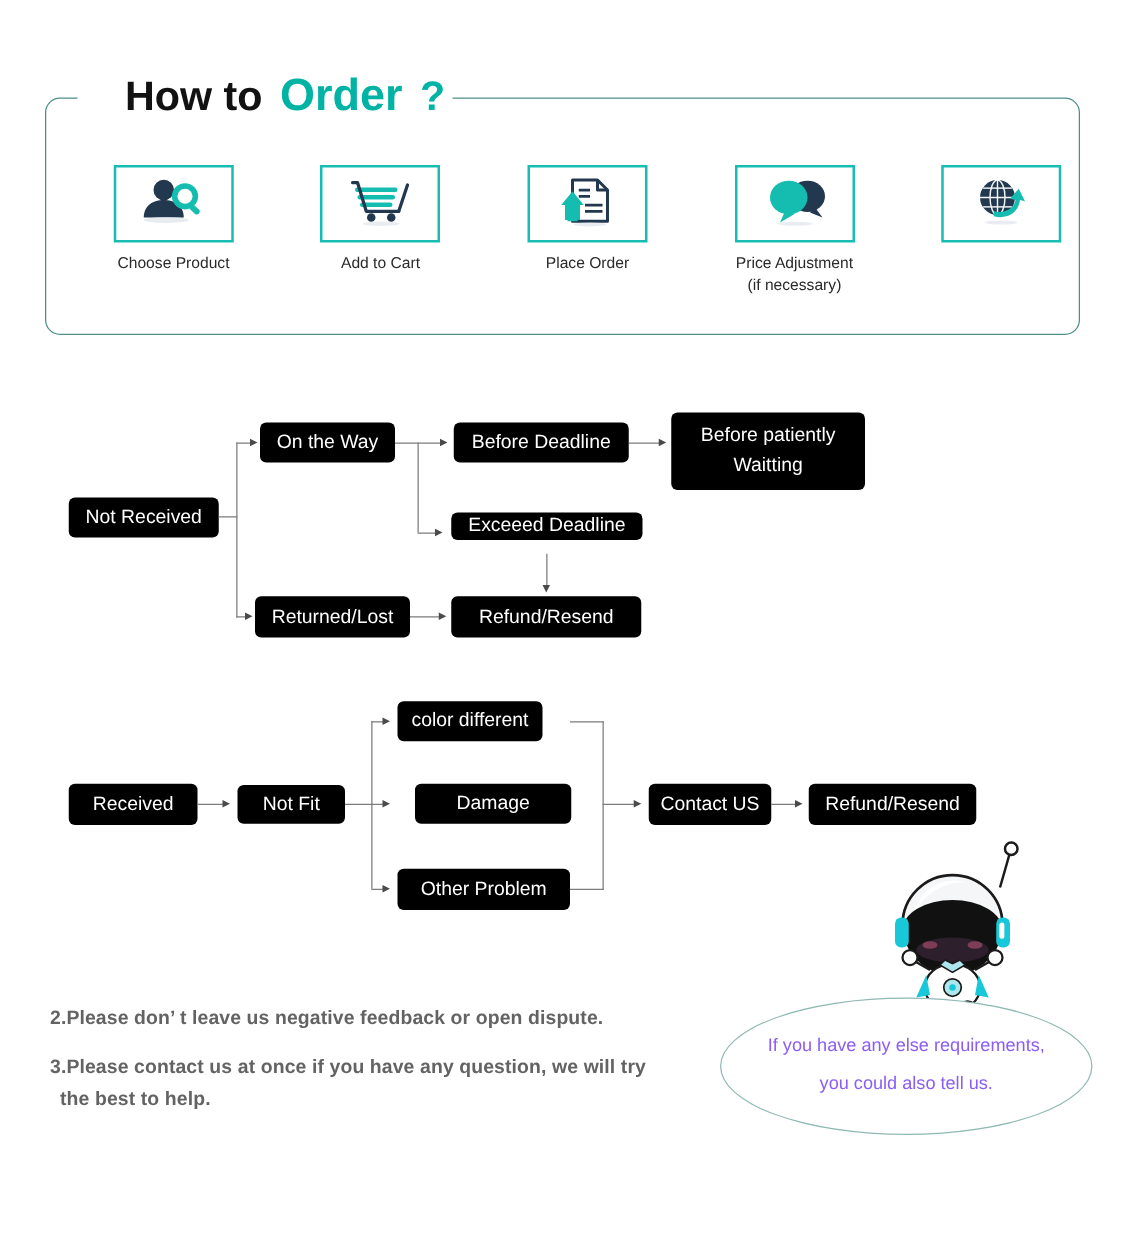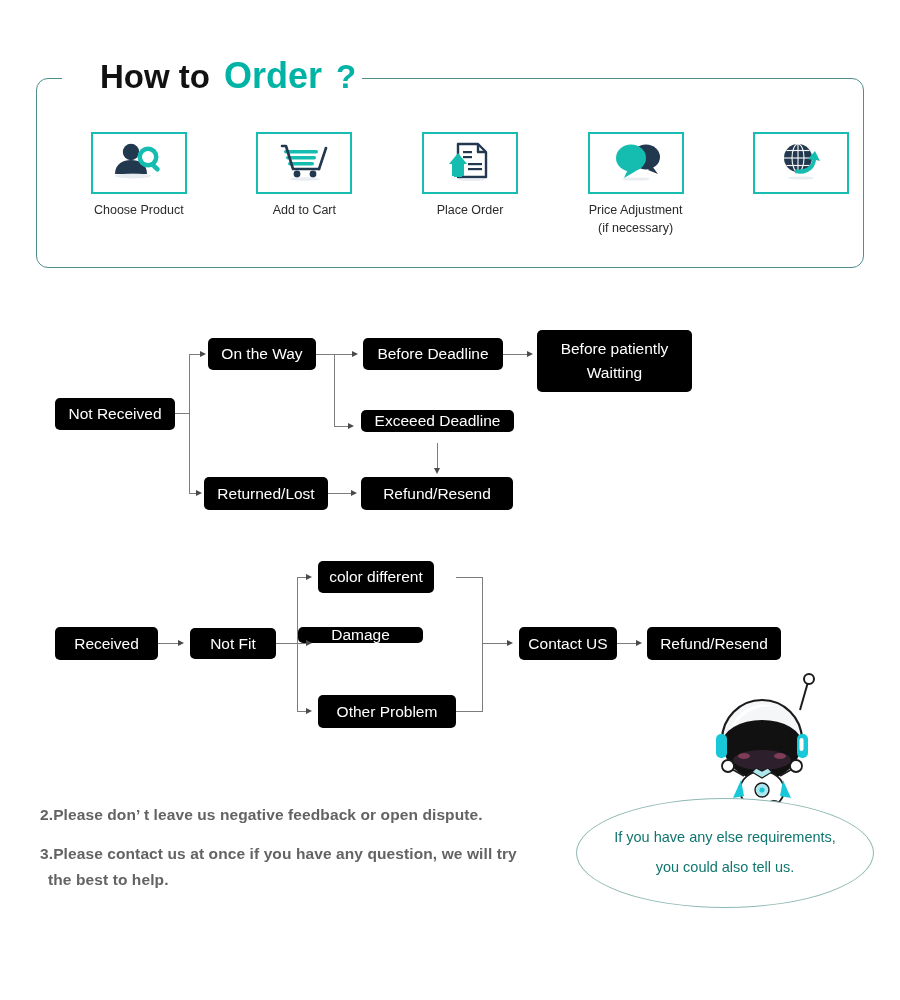--- a/index.html
+++ b/index.html
@@ -121,21 +121,21 @@
     left: 576px; top: 798px;
     width: 298px; height: 110px;
     border: 1.4px solid #8fb9b4;
     border-radius: 50%;
     background: #ffffff;
     display: flex; flex-direction: column;
     align-items: center; justify-content: center;
   }
   .bubble-line {
     font-size: 14.5px;
-    color: #0f766e;
+    color: #8b5cf6;
     line-height: 2.05;
     text-align: center;
   }
 
   
   .astro { position: absolute; left: 700px; top: 672px; width: 130px; height: 150px; }
 </style>
 </head>
 <body>
 
@@ -294,21 +294,21 @@
   </div>
 
   <div>
 
     <div class="flow-box" style="left:55px; top:627px; width:103px; height:33px;text-align:center;">Received</div>
 
     <div class="flow-box" style="left:190px; top:628px; width:86px; height:31px;">Not Fit</div>
 
     <div class="flow-box" style="left:318px; top:561px; width:116px; height:32px;">color different</div>
 
-    <div class="flow-box" style="left:298px; top:627px; width:125px; height:16px;text-align:center;">Damage</div>
+    <div class="flow-box" style="left:332px; top:627px; width:125px; height:32px;text-align:center;">Damage</div>
 
     <div class="flow-box" style="left:318px; top:695px; width:138px; height:33px;">Other Problem</div>
 
     <div class="flow-box" style="left:519px; top:627px; width:98px; height:33px;">Contact US</div>
 
     <div class="flow-box" style="left:647px; top:627px; width:134px; height:33px;">Refund/Resend</div>
 
     <div class="hline" style="left:158px; top:643px; width:22px;"></div>
     <div class="arrow-r" style="left:178px; top:639.5px;"></div>
 

